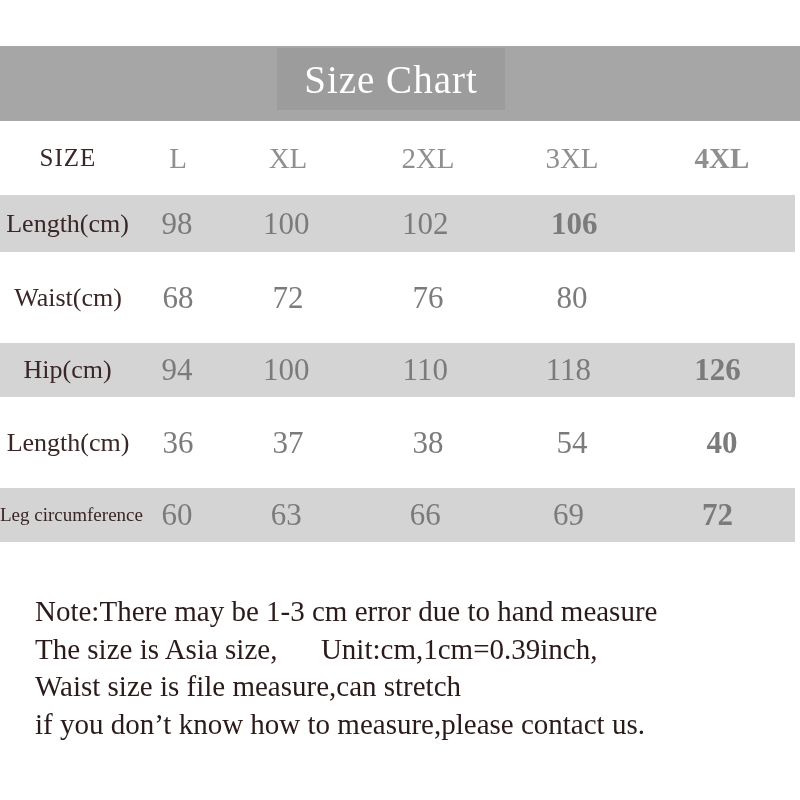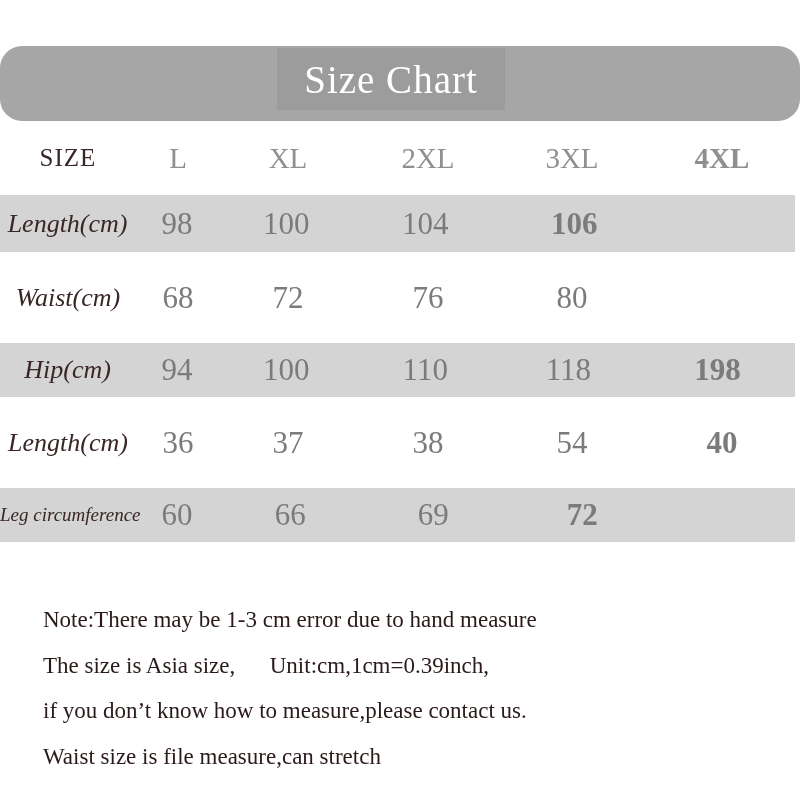--- a/index.html
+++ b/index.html
@@ -21,21 +21,20 @@
   }
 
   
   .banner-strip {
     position: absolute;
     left: 0;
     top: 46px;
     width: 800px;
     height: 75px;
     background: var(--banner_strip, #a6a6a6);
-    border-radius: 22px;
   }
   .banner-box {
     position: absolute;
     left: 277px;
     top: 2px;
     width: 228px;
     height: 62px;
     background: var(--banner_inner, #9c9c9c);
     display: flex;
     align-items: center;
@@ -83,39 +82,38 @@
     letter-spacing: 1px;
     text-align: center;
   }
   .head-col {
     color: var(--gray_head, #8f8f8f);
     font-size: 29px;
   }
   .row-label {
     color: var(--dark_label, #3a2626);
     font-size: 26px;
-    font-style: italic;
   }
   .row-label.small { font-size: 19px; }
   .value {
     color: var(--gray_val, #7b7b7b);
     font-size: 31px;
   }
 
   
   .notes {
     position: absolute;
     left: 35px;
     top: 593px;
     width: 740px;
   }
   .note-line {
-    margin: 8px;
+    margin: 0;
     color: var(--note_text, #2b1a1a);
-    font-size: 23px;
+    font-size: 29px;
     line-height: 37.5px;
     white-space: pre;
   }
 </style>
 </head>
 <body>
 
 <div class="page">
 
   <div class="banner-strip">
@@ -132,60 +130,61 @@
       <div class="cell col2 head-col">XL</div>
       <div class="cell col3 head-col">2XL</div>
       <div class="cell col4 head-col">3XL</div>
       <div class="cell col5 head-col">4XL</div>
     </div>
 
     <div class="t-row shaded h-57">
       <div class="cell col0 row-label">Length(cm)</div>
       <div class="cell col1 value">98</div>
       <div class="cell col2 value">100</div>
-      <div class="cell col4 value">104</div>
+      <div class="cell col3 value">102</div>
       <div class="cell col5 value">106</div>
     </div>
 
     <div class="t-row h-91">
       <div class="cell col0 row-label">Waist(cm)</div>
       <div class="cell col1 value">68</div>
       <div class="cell col2 value">72</div>
       <div class="cell col3 value">76</div>
       <div class="cell col4 value">80</div>
     </div>
 
     <div class="t-row shaded h-54">
       <div class="cell col0 row-label">Hip(cm)</div>
       <div class="cell col1 value">94</div>
       <div class="cell col2 value">100</div>
       <div class="cell col3 value">110</div>
       <div class="cell col4 value">118</div>
-      <div class="cell col5 value">198</div>
+      <div class="cell col5 value">126</div>
     </div>
 
     <div class="t-row h-91">
       <div class="cell col0 row-label">Length(cm)</div>
       <div class="cell col1 value">36</div>
       <div class="cell col2 value">37</div>
       <div class="cell col3 value">38</div>
       <div class="cell col4 value">54</div>
       <div class="cell col5 value">40</div>
     </div>
 
     <div class="t-row shaded h-54">
       <div class="cell col0 row-label small">Leg circumference</div>
       <div class="cell col1 value">60</div>
+      <div class="cell col2 value">63</div>
       <div class="cell col3 value">66</div>
       <div class="cell col4 value">69</div>
       <div class="cell col5 value">72</div>
     </div>
 
   </div>
 
   <div class="notes">
     <p class="note-line">Note:There may be 1-3 cm error due to hand measure</p>
     <p class="note-line">The size is Asia size,      Unit:cm,1cm=0.39inch,</p>
+    <p class="note-line">Waist size is file measure,can stretch</p>
     <p class="note-line">if you don’t know how to measure,please contact us.</p>
-    <p class="note-line">Waist size is file measure,can stretch</p>
   </div>
 
 </div>
 
 </body></html>

